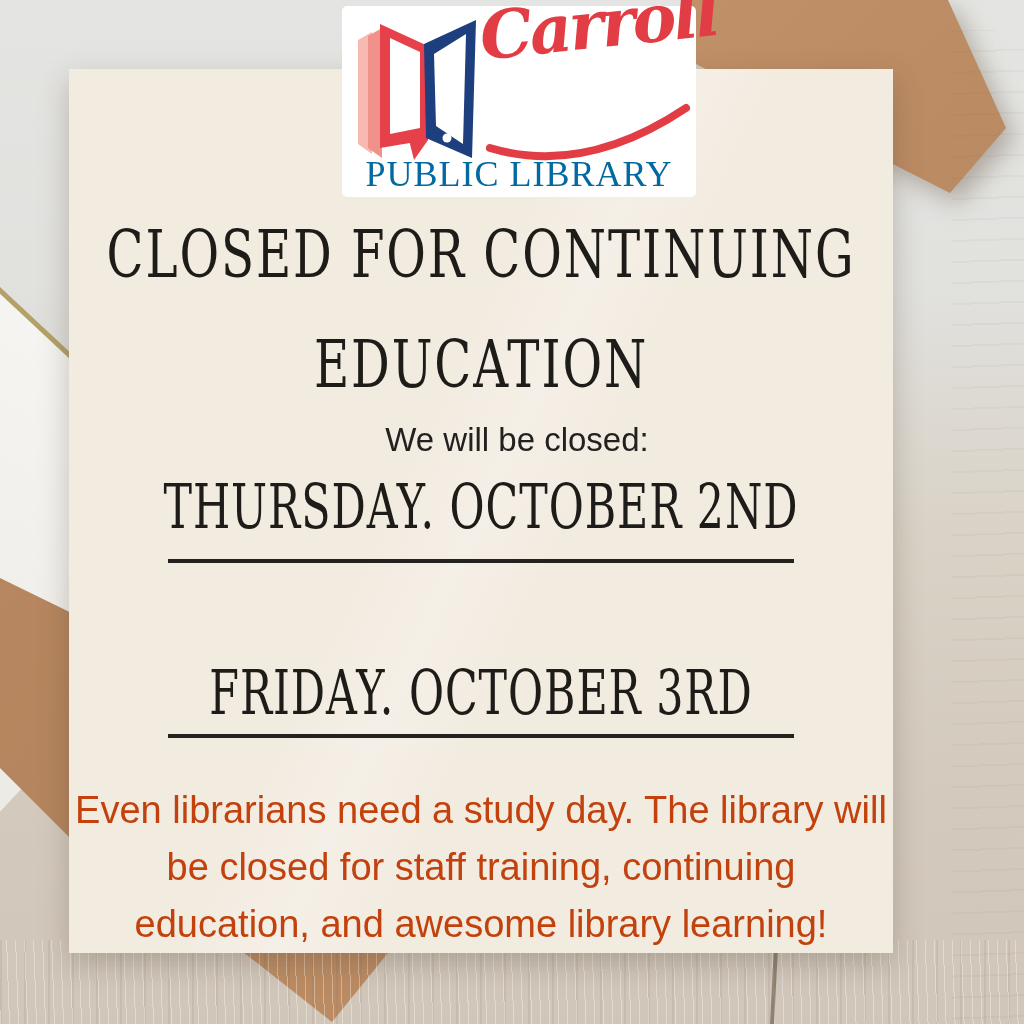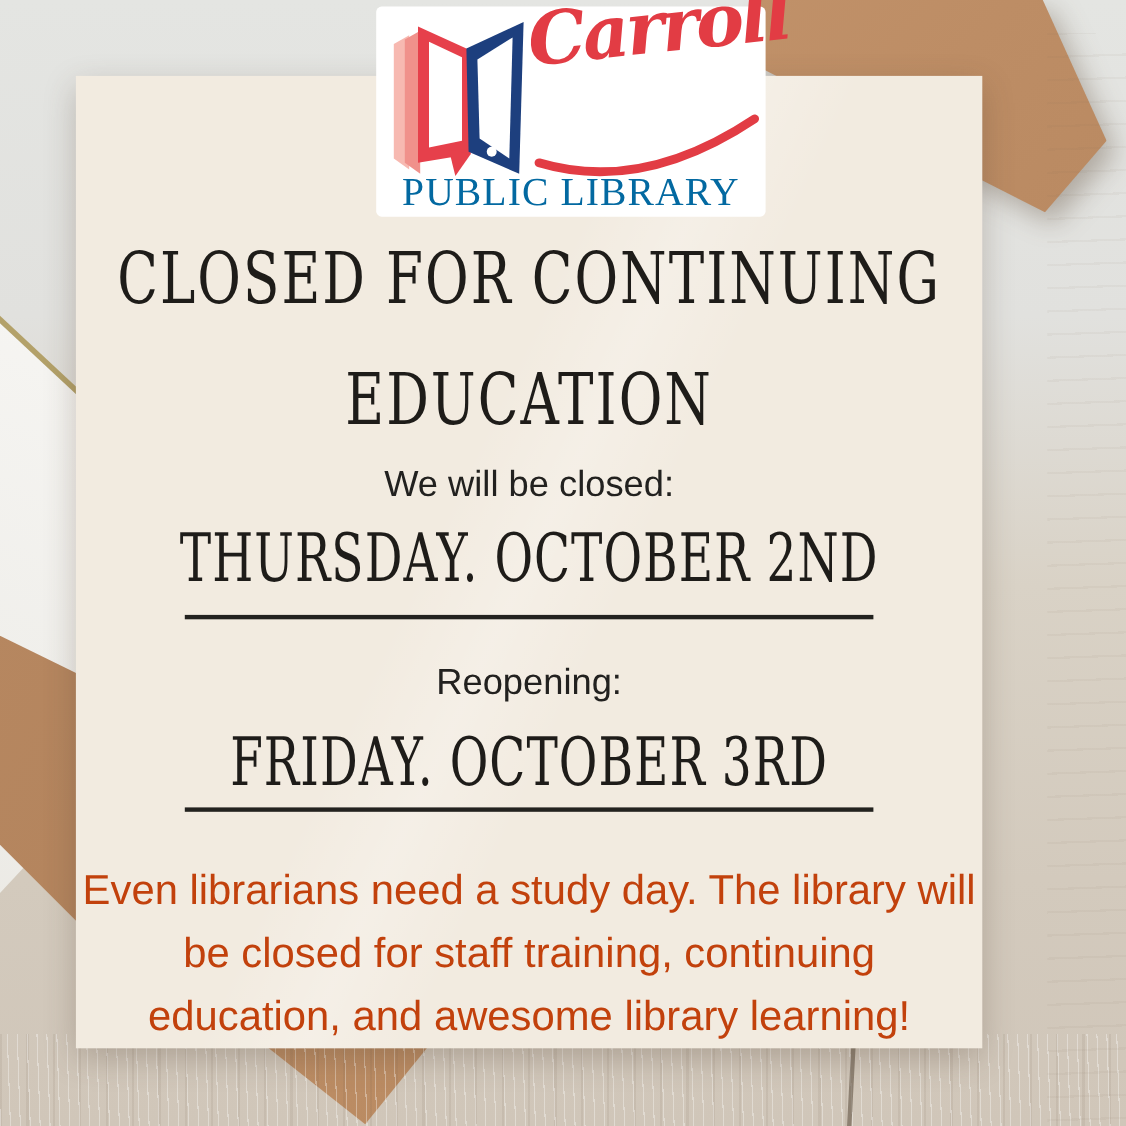--- a/index.html
+++ b/index.html
@@ -65,21 +65,21 @@
     position:absolute;left:0;bottom:2px;width:100%;text-align:center;
     font-family:"Liberation Serif",serif;font-size:36px;letter-spacing:1px;
     color:#0369a1;white-space:nowrap;
   }
   
   .cline{position:absolute;left:0;width:100%;text-align:center;color:#1e1c19;white-space:nowrap;}
   .display{font-family:"DejaVu Serif",serif;}
   .sans{font-family:"Liberation Sans",sans-serif;color:#22211f;}
   .title-line{font-size:52px;letter-spacing:2px;transform:scale(0.93,1.25);transform-origin:center top;}
   .date-line{font-size:46px;letter-spacing:1px;transform:scale(0.93,1.32);transform-origin:center top;}
-  .label-line{font-size:33px;font-weight:500;}
+  .label-line{font-size:33px;font-weight:500;margin-left:36px;}
   .msg-line{font-size:38px;color:#c2410c;}
   .rule{position:absolute;left:50%;width:626px;margin-left:-313px;border-top:4px solid #23221f;}
 </style>
 </head>
 <body>
 
 <div class="canvas">
 
   <div class="white-sheet"></div>
   <div class="layer kraft kraft-left"></div>
@@ -94,21 +94,20 @@
   <div class="card">
     <div class="sheen"></div>
 
     <div class="cline display title-line" style="top:148px">CLOSED FOR CONTINUING</div>
     <div class="cline display title-line" style="top:258px">EDUCATION</div>
 
     <div class="cline sans label-line" style="top:352px">We will be closed:</div>
     <div class="cline display date-line" style="top:402px">THURSDAY. OCTOBER 2ND</div>
     <div class="rule" style="top:490px"></div>
 
-    <div class="cline sans label-line" style="top:532px">Reopening:</div>
     <div class="cline display date-line" style="top:588px">FRIDAY. OCTOBER 3RD</div>
     <div class="rule" style="top:665px"></div>
 
     <div class="cline sans msg-line" style="top:720px">Even librarians need a study day. The library will</div>
     <div class="cline sans msg-line" style="top:777px">be closed for staff training, continuing</div>
     <div class="cline sans msg-line" style="top:834px">education, and awesome library learning!</div>
   </div>
 
   <div class="logo-box">
     <svg class="logo-icon" width="138" height="150" viewBox="0 0 138 150">

